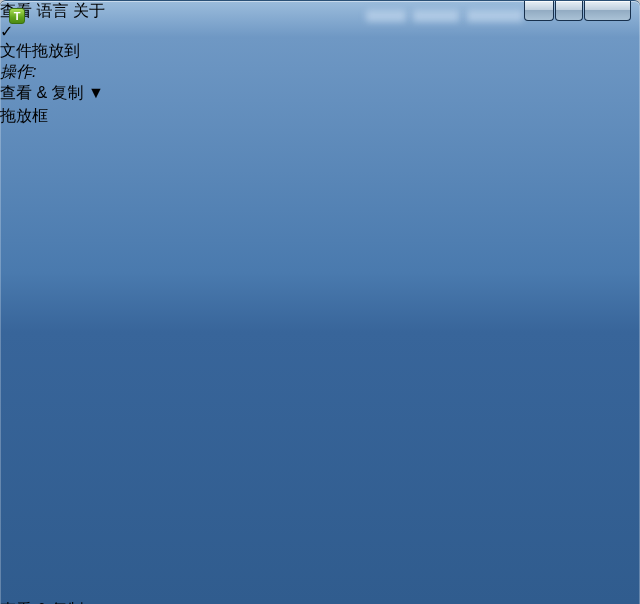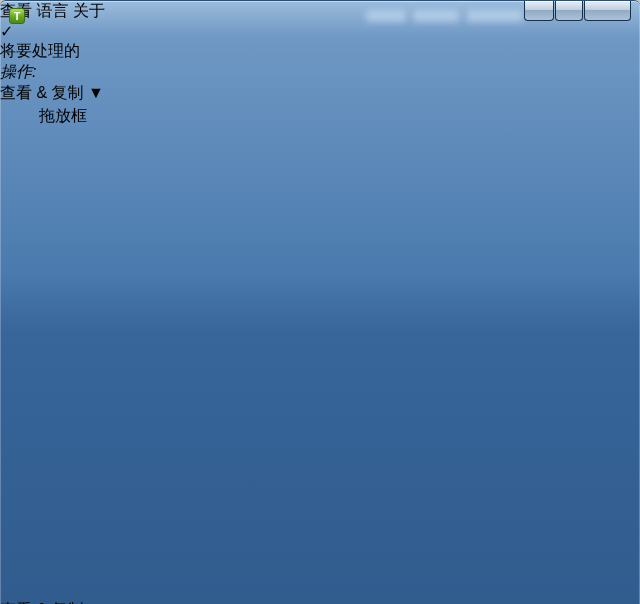--- a/index.html
+++ b/index.html
@@ -124,29 +124,29 @@
 
   <div class="client">
 
     <div class="menubar">
       <span class="menu-item">查看</span>
       <span class="menu-item">语言</span>
       <span class="menu-item">关于</span>
     </div>
 
     <div class="cbx checked" style="left:32px;top:31px;">✓</div>
-    <div class="lbl" style="left:50px;top:31px;">将要处理的</div>
+    <div class="lbl" style="left:50px;top:31px;">文件拖放到</div>
 
     <div class="lbl" style="left:129px;top:33px;font-style:italic;">操作:</div>
     <div class="combo" style="left:156px;top:28px;width:470px;height:23px;border-color:#cdd2d8;">
       <span class="val">查看 &amp; 复制</span>
       <span class="arrow">▼</span>
     </div>
 
-    <div class="groupbox gb-gray" style="left:14px;top:44px;width:107px;height:494px;margin-left:39px;">
+    <div class="groupbox gb-gray" style="left:14px;top:44px;width:107px;height:494px;">
       <span class="gb-label">拖放框</span>
     </div>
 
     <div class="panel">
       <div class="panel-heading">查看 &amp; 复制</div>
 
     </div>
 
   </div>
 </div>

